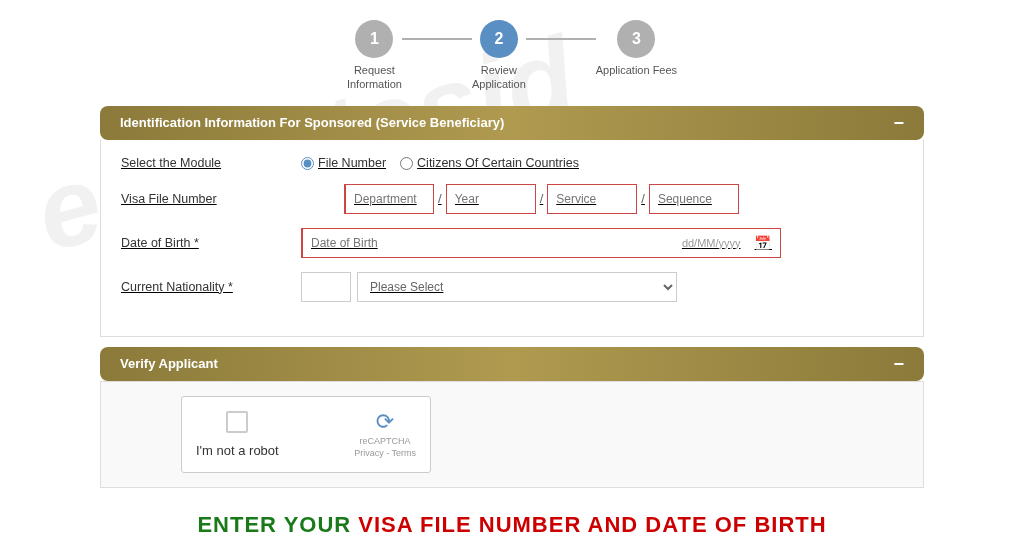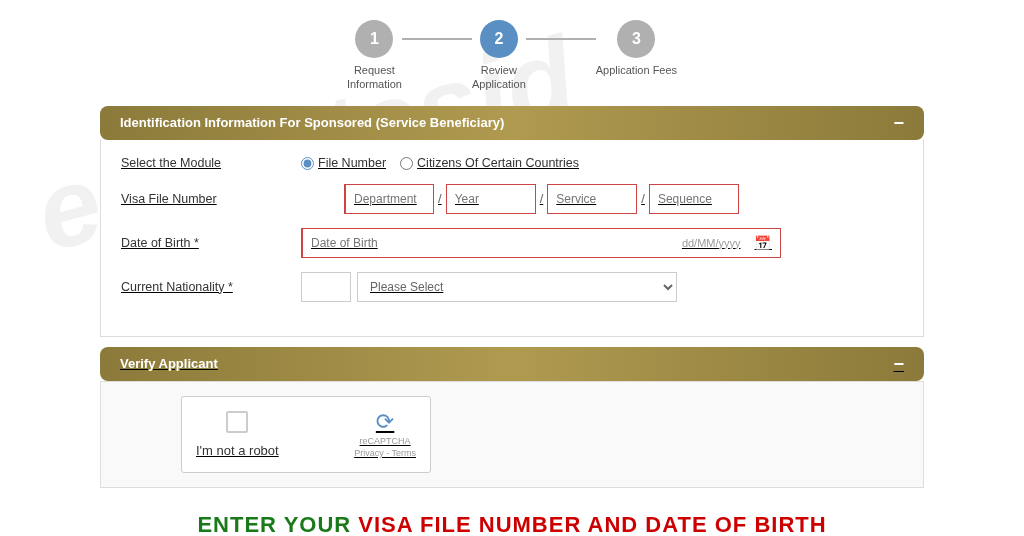--- a/index.html
+++ b/index.html
@@ -239,21 +239,20 @@
       color: #666;
       background: #fff;
       cursor: pointer;
       min-width: 320px;
       outline: none;
     }
 
     
     .verify-section {
       margin-bottom: 10px;
-      text-decoration: underline;
     }
 
     .captcha-wrapper {
       background: #f9f9f9;
       border: 1px solid #ddd;
       padding: 14px 20px 14px 80px;
     }
 
     .captcha-box {
       display: flex;

